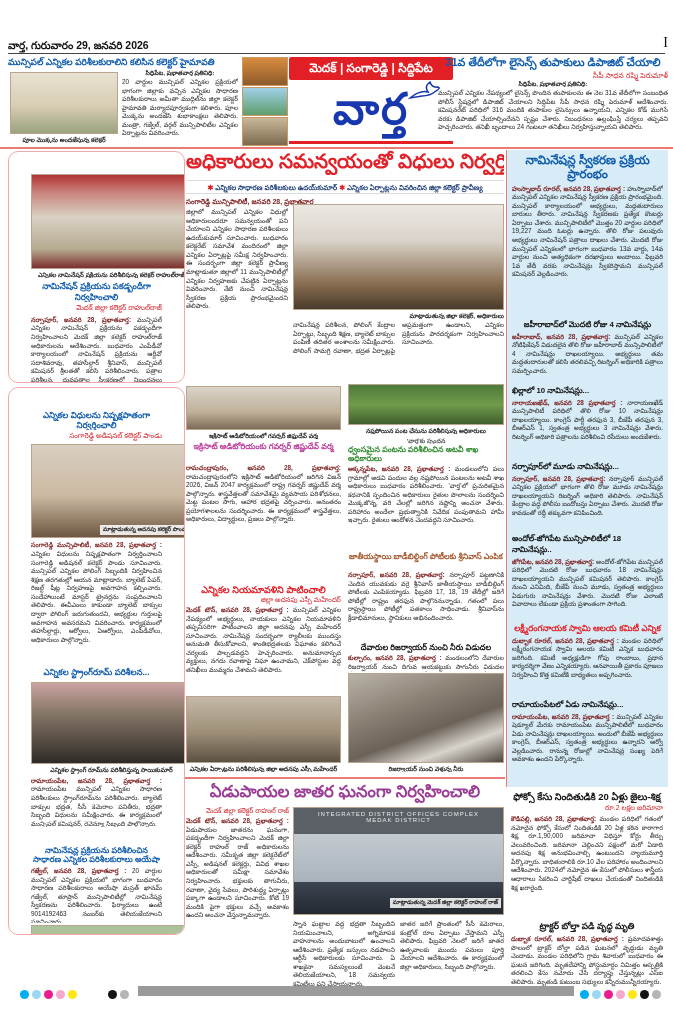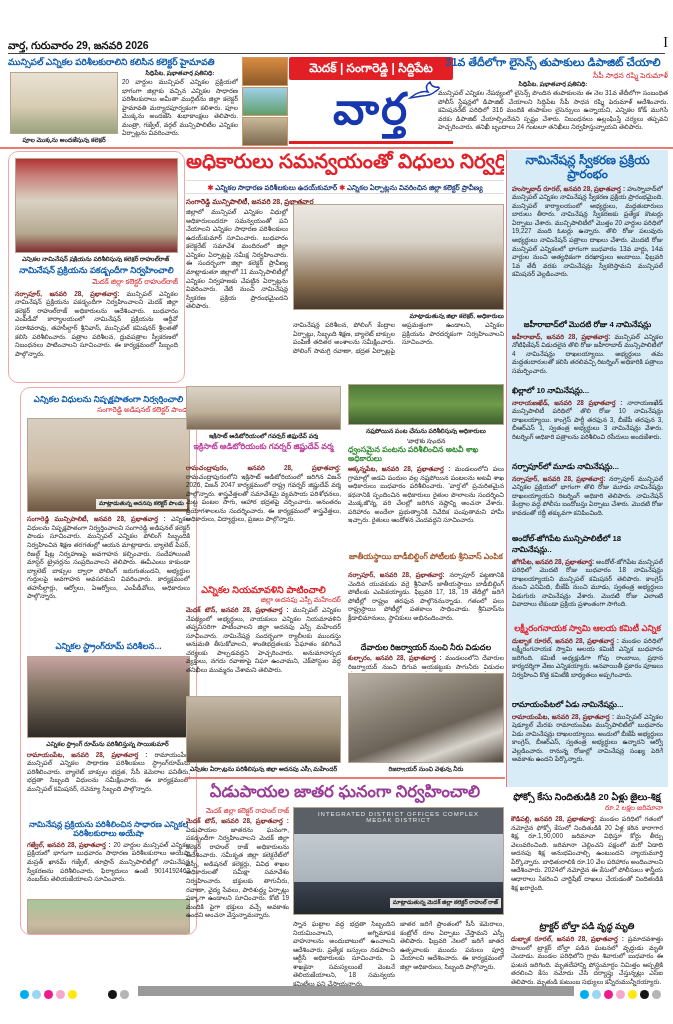--- a/index.html
+++ b/index.html
@@ -10,21 +10,21 @@
   .dl{font-weight:bold;color:#7c1d1d;}
   .cap{font-size:6.2px;font-weight:bold;color:#222;text-align:center;overflow:hidden;line-height:1.2;}
   .photo{overflow:hidden;border:1px solid #b9a48e;}
   .h-blue{color:#0f5cad;font-weight:bold;text-align:center;overflow:hidden;}
   .h-red{color:#e22129;font-weight:bold;text-align:center;overflow:hidden;}
   .h-mag{color:#bb3a9b;font-weight:bold;text-align:center;overflow:hidden;}
   .h-grn{color:#2f8a2f;font-weight:bold;overflow:hidden;}
   .h-brn{color:#a4562a;font-weight:bold;text-align:center;overflow:hidden;}
   .h-blk{color:#111;font-weight:bold;text-align:center;overflow:hidden;}
   .sub-red{color:#d42027;font-weight:normal;text-align:right;overflow:hidden;}
-  .pinkbox{border:1.5px solid #f0a8a8;border-radius:10px;overflow:hidden;padding:6px;}
+  .pinkbox{border:1.5px solid #f0a8a8;border-radius:10px;overflow:hidden;padding:22px;}
   .rule-red{background:#e87b74;}
   .rc-art{margin-bottom:7px;}
   .ovl-cap{position:absolute;right:2px;bottom:2px;background:rgba(255,255,255,.85);color:#222;
            font-size:5.8px;font-weight:bold;padding:1px 3px;white-space:nowrap;overflow:hidden;max-width:95%;}
   .dot{display:inline-block;width:9px;height:9px;border-radius:50%;margin-right:3px;vertical-align:middle;}
   .c1{background:#00aeef}.c2{background:#9bd7f2}.c3{background:#ec1c8e}.c4{background:#f6a8cc}
   .c5{background:#ffe812}.c6{background:#141414}.c7{background:#b5b5b5}
   .collage-img{width:44px;height:27px;border:1px solid #c96;margin-bottom:1px;}
 </style>
 </head>
@@ -65,21 +65,21 @@
     <div class="photo" style="width:161px;height:93px;background:linear-gradient(180deg,#b03434 0%,#c9807a 18%,#d9d2c4 45%,#b5a98f 80%,#7e2f2f 100%)"></div>
     <div class="cap" style="width:161px;margin-top:2px">ఎన్నికల నామినేషన్ ప్రక్రియను పరిశీలిస్తున్న కలెక్టర్ రాహుల్‌రాజ్</div>
     <div class="h-blue" style="font-size:8.5px;margin-top:3px;line-height:1.2">నామినేషన్ ప్రక్రియను పకడ్బందీగా నిర్వహించాలి</div>
     <div class="sub-red" style="font-size:7.2px;margin-top:1px">మెదక్ జిల్లా కలెక్టర్ రాహుల్‌రాజ్</div>
     <p class="bt" style="margin:3px 0 0 0;height:90px">
       <span class="dl">నర్సాపూర్, జనవరి 28, ప్రభాతవార్త:</span>
       <span>మున్సిపల్ ఎన్నికల నామినేషన్ ప్రక్రియను పకడ్బందీగా నిర్వహించాలని మెదక్ జిల్లా కలెక్టర్ రాహుల్‌రాజ్ అధికారులను ఆదేశించారు. బుధవారం ఎంపీడీవో కార్యాలయంలో నామినేషన్ ప్రక్రియను ఆర్డీవో సదాశివరావు, తహసీల్దార్ శ్రీనివాస్, మున్సిపల్ కమిషనర్ శ్రీలత‌తో కలిసి పరిశీలించారు. పత్రాల పరిశీలన, ధ్రువపత్రాల స్వీకరణలో నిబంధనలు పాటించాలని సూచించారు. ఈ కార్యక్రమంలో సిబ్బంది పాల్గొన్నారు.</span>
     </p>
   </div>
 
-  <div class="abs pinkbox" style="left:20px;top:387px;width:177px;height:548px">
+  <div class="abs pinkbox" style="left:8px;top:387px;width:177px;height:548px">
     <div class="h-blue" style="font-size:8.5px;line-height:1.2">ఎన్నికల విధులను నిష్పక్షపాతంగా నిర్వర్తించాలి</div>
     <div class="sub-red" style="font-size:7.2px;margin-top:1px">సంగారెడ్డి అడిషనల్ కలెక్టర్ పాండు</div>
     <div class="photo" style="position:relative;width:161px;height:92px;margin-top:3px;background:linear-gradient(180deg,#d8cfc2 0%,#cbb9a2 55%,#6e5742 100%)">
       <div class="ovl-cap">మాట్లాడుతున్న అదనపు కలెక్టర్ పాండు</div>
     </div>
     <p class="bt" style="margin:3px 0 0 0;height:122px">
       <span class="dl">సంగారెడ్డి మున్సిపాలిటీ, జనవరి 28, ప్రభాతవార్త :</span>
       <span>ఎన్నికల విధులను నిష్పక్షపాతంగా నిర్వర్తించాలని సంగారెడ్డి అడిషనల్ కలెక్టర్ పాండు సూచించారు. మున్సిపల్ ఎన్నికల పోలింగ్ సిబ్బందికి నిర్వహించిన శిక్షణ తరగతుల్లో ఆయన మాట్లాడారు. బ్యాలెట్ పేపర్, రిజల్ట్ షీట్ల నిర్వహణపై అవగాహన కల్పించారు. సందేహాలుంటే మాస్టర్ ట్రైనర్లను సంప్రదించాలని తెలిపారు. ఈవీఎంలు కాకుండా బ్యాలెట్ బాక్సుల ద్వారా పోలింగ్ జరుగుతుందని, అభ్యర్థుల గుర్తులపై అవగాహన అవసరమని వివరించారు. కార్యక్రమంలో తహసీల్దార్లు, ఆర్వోలు, ఏఆర్వోలు, ఎంపీడీవోలు, అధికారులు పాల్గొన్నారు.</span>
     </p>
     <div class="h-blue" style="font-size:8.5px;margin-top:4px">ఎన్నికల స్ట్రాంగ్‌రూమ్ పరిశీలన...</div>

